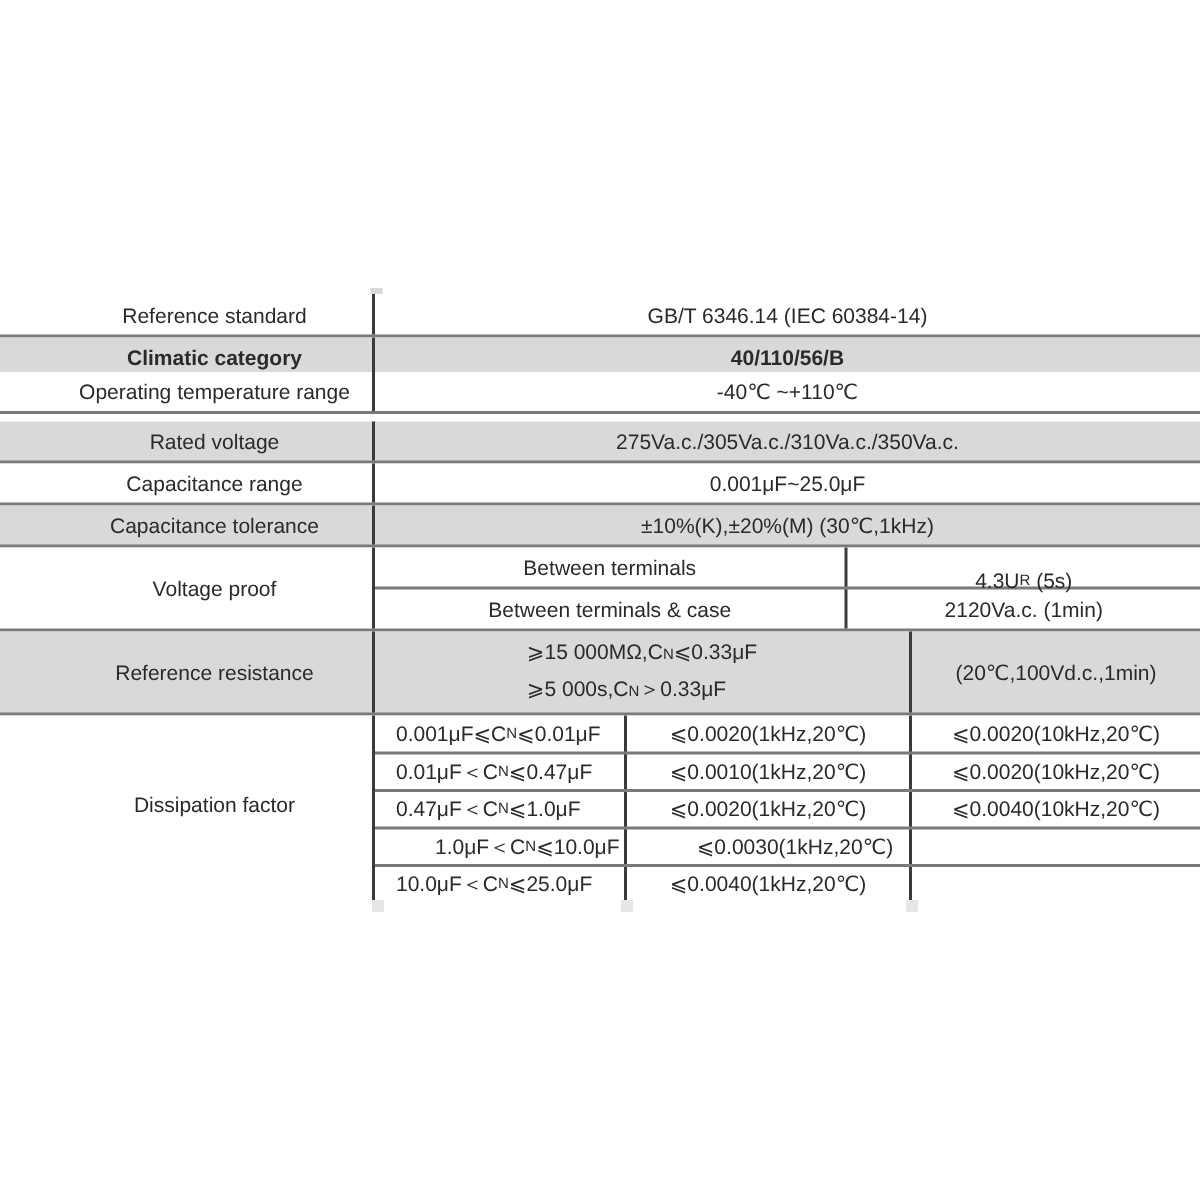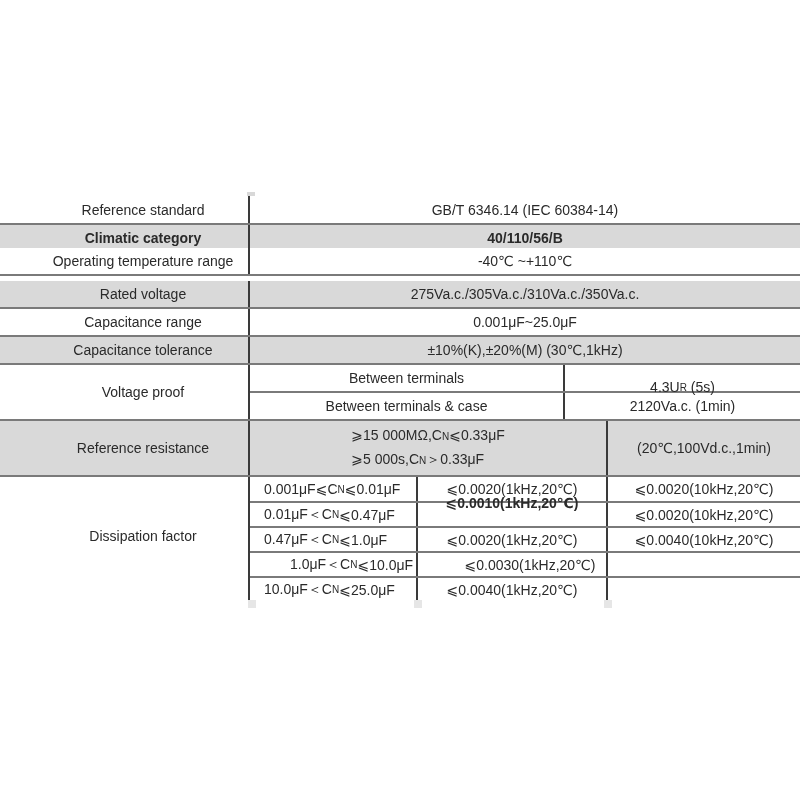--- a/index.html
+++ b/index.html
@@ -152,21 +152,21 @@
     <div class="hline" style="left:250px;right:0;top:24px;"></div>
     <div class="hline" style="left:250px;right:0;top:49px;"></div>
     <div class="hline" style="left:250px;right:0;top:74px;"></div>
     <div class="hline" style="left:250px;right:0;top:99px;"></div>
 
     <div class="sub left" style="left:250px;width:166px;top:0;height:24px;">0.001μF⩽C<span class="subscript-n">N</span>⩽0.01μF</div>
     <div class="sub center" style="left:418px;width:188px;top:0;height:24px;">⩽0.0020(1kHz,20℃)</div>
     <div class="sub center" style="left:608px;right:0;top:0;height:24px;">⩽0.0020(10kHz,20℃)</div>
 
     <div class="sub left" style="left:250px;width:166px;top:26px;height:23px;">0.01μF＜C<span class="subscript-n">N</span>⩽0.47μF</div>
-    <div class="sub center" style="left:418px;width:188px;top:14px;height:23px;font-weight:bold;">⩽0.0010(1kHz,20℃)</div>
+    <div class="sub center" style="left:418px;width:188px;top:26px;height:23px;">⩽0.0010(1kHz,20℃)</div>
     <div class="sub center" style="left:608px;right:0;top:26px;height:23px;">⩽0.0020(10kHz,20℃)</div>
 
     <div class="sub left" style="left:250px;width:166px;top:51px;height:23px;">0.47μF＜C<span class="subscript-n">N</span>⩽1.0μF</div>
     <div class="sub center" style="left:418px;width:188px;top:51px;height:23px;">⩽0.0020(1kHz,20℃)</div>
     <div class="sub center" style="left:608px;right:0;top:51px;height:23px;">⩽0.0040(10kHz,20℃)</div>
 
     <div class="sub left" style="left:250px;width:166px;top:76px;height:23px;padding-left:40px;">1.0μF＜C<span class="subscript-n">N</span>⩽10.0μF</div>
     <div class="sub center" style="left:418px;width:224px;top:76px;height:23px;">⩽0.0030(1kHz,20℃)</div>
     <div class="sub center" style="left:608px;right:0;top:76px;height:23px;"></div>
 

